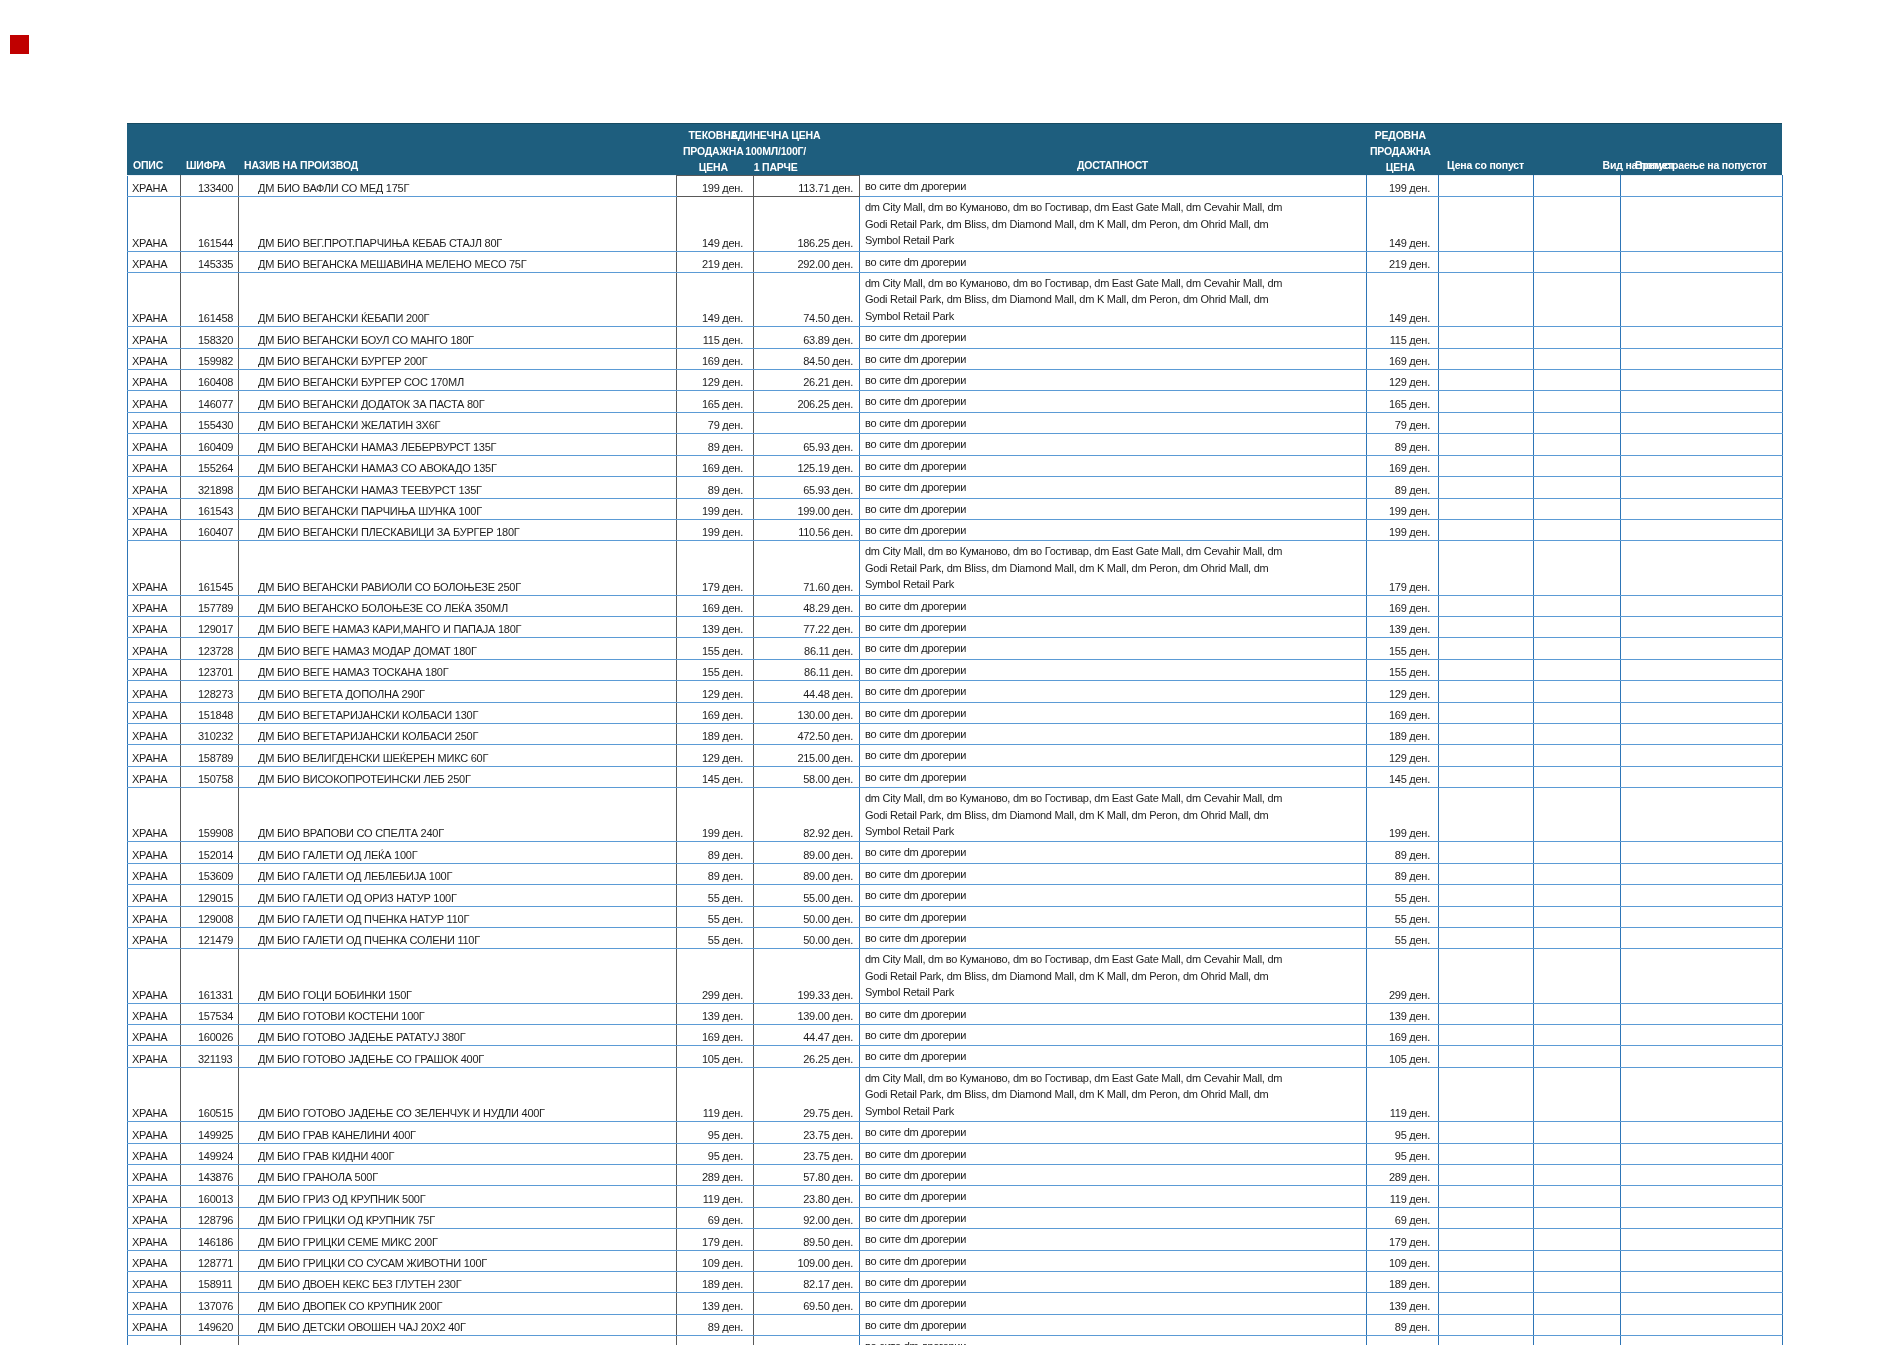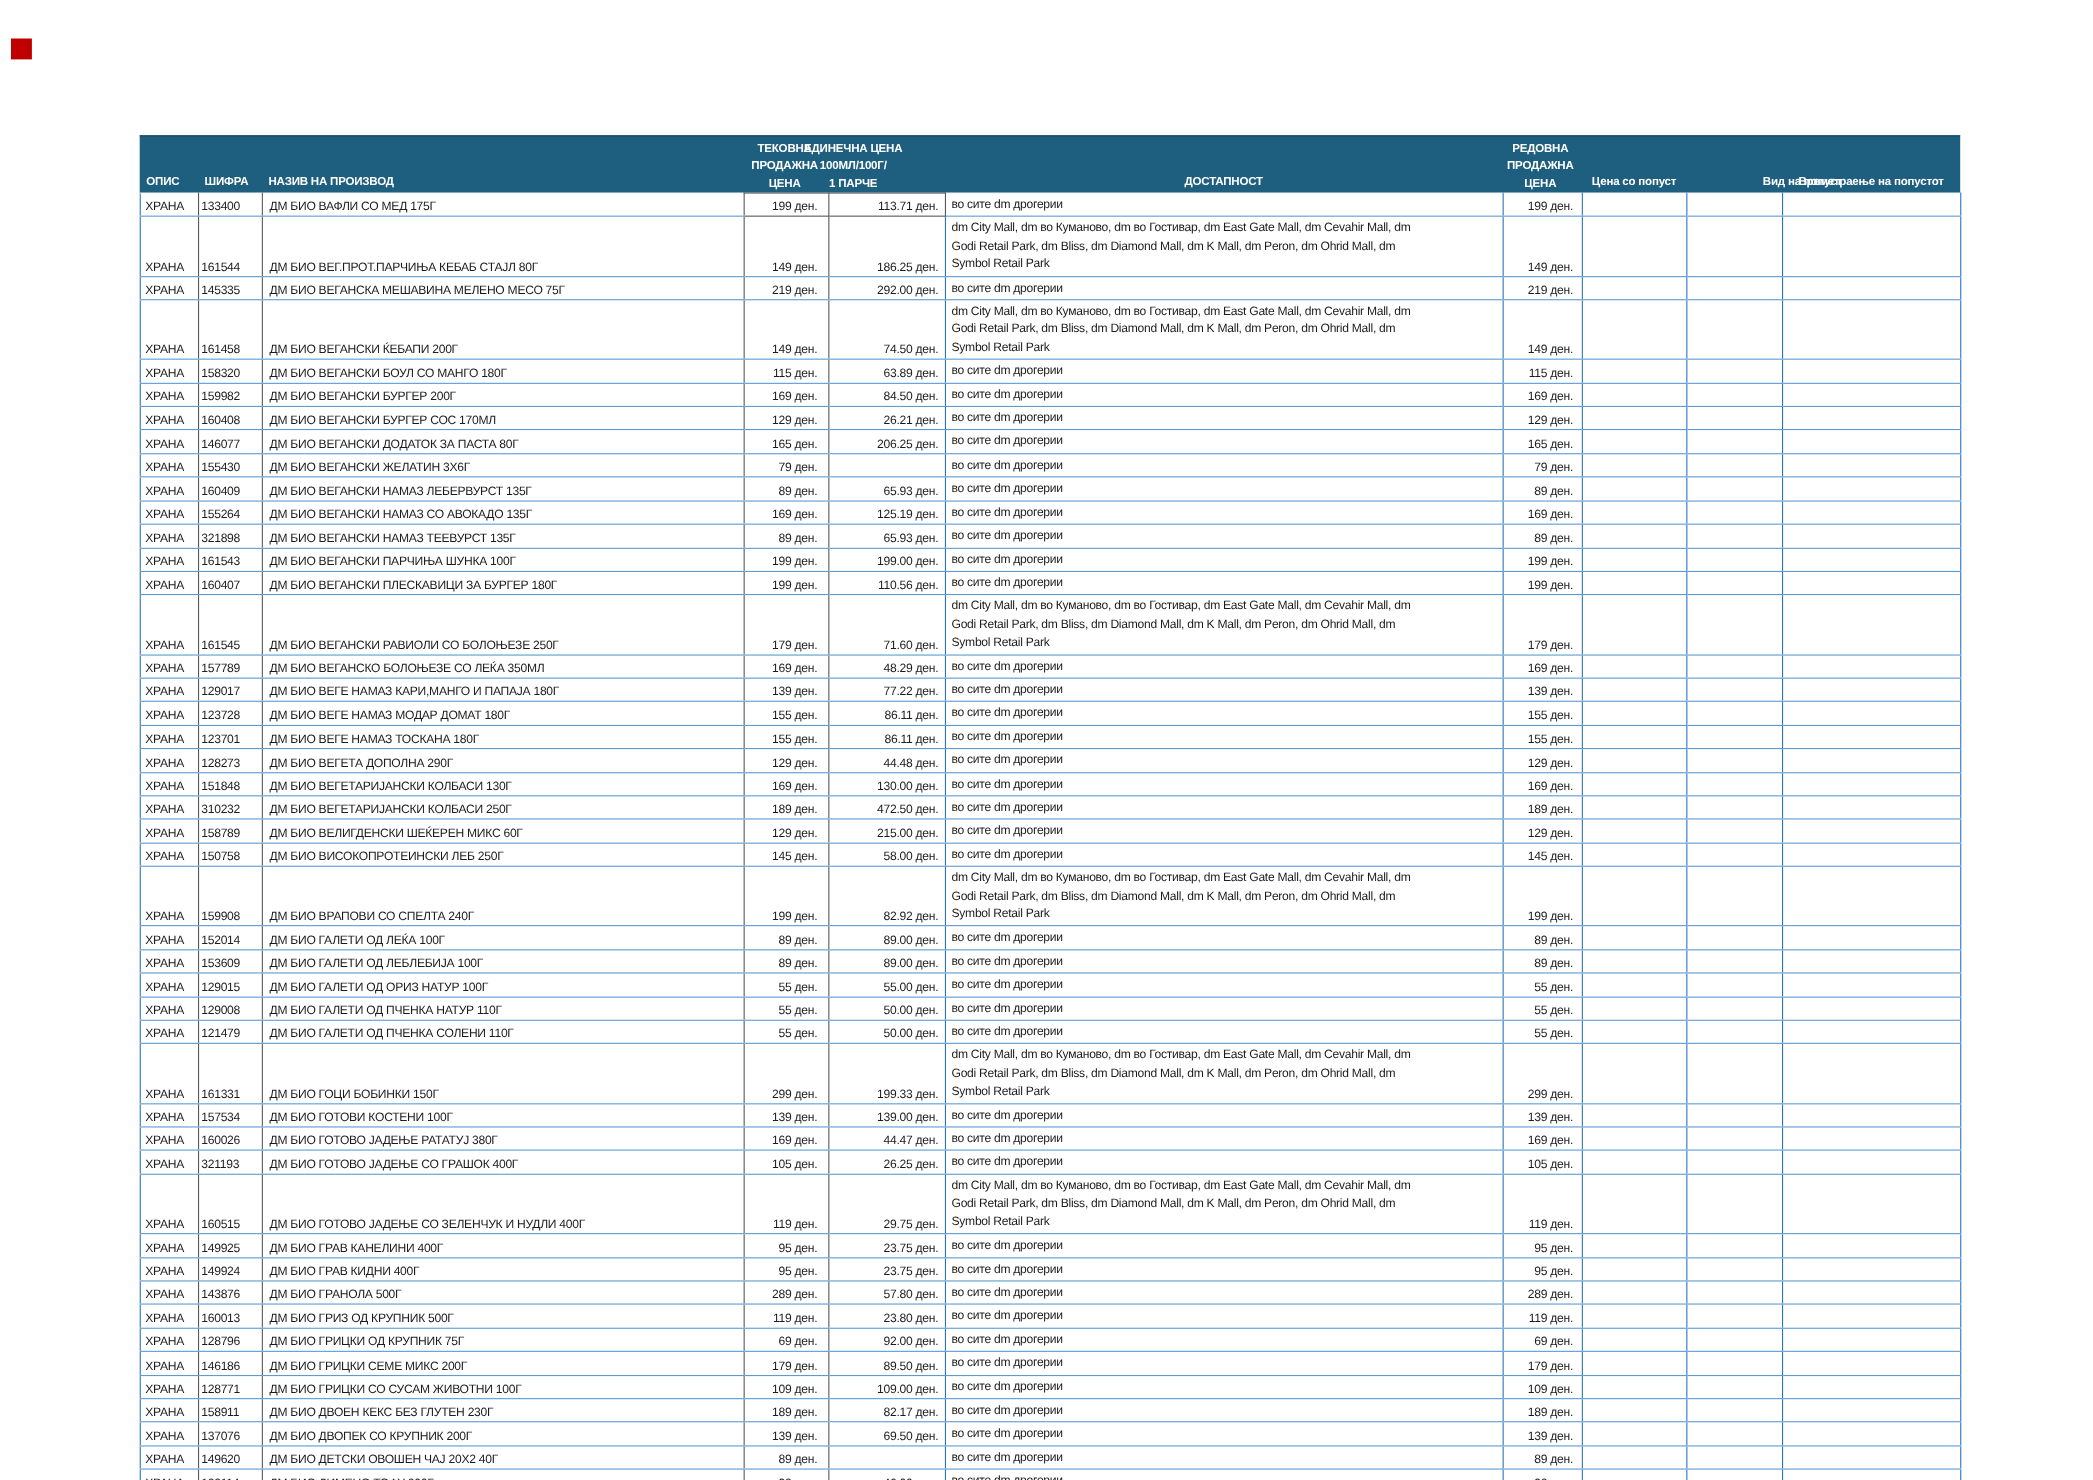--- a/index.html
+++ b/index.html
@@ -31,22 +31,22 @@
   .h-vreme{left:1493px;width:162px;}
   
   table{table-layout:fixed;border-collapse:collapse;width:1655px;
     border-left:1px solid var(--grid-blue);border-right:1px solid var(--grid-blue);
     border-bottom:1px solid var(--grid-blue);border-top:1px solid #EAF1F8;}
   td{height:15px;font-size:11px;letter-spacing:-0.25px;color:var(--text);
     vertical-align:bottom;padding:0 0 2px 0;overflow:hidden;white-space:nowrap;
     border-bottom:1px solid var(--row-line);}
   tr.tall td{height:53px;}
   td.c1{padding-left:4px;}
-  td.c2{border-left:1px solid var(--dark-line);padding-left:2px;}
-  td.c3{border-left:1px solid var(--dark-line);padding-left:6px;}
+  td.c2{border-left:1px solid var(--dark-line);padding-left:17px;}
+  td.c3{border-left:1px solid var(--dark-line);padding-left:19px;}
   td.c4{border-left:1px solid var(--dark-line);text-align:right;padding-right:10px;}
   td.c5{border-left:1px solid var(--dark-line);text-align:right;padding-right:6px;}
   td.c6{border-left:1px solid var(--grid-blue);padding-left:5px;vertical-align:top;
     padding-top:2px;line-height:16.4px;}
   td.c7{border-left:1px solid var(--grid-blue);text-align:right;padding-right:8px;}
   td.c8,td.c9,td.c10{border-left:1px solid var(--grid-blue);}
   tr.first td.c4{border:1px solid var(--dark-line);}
   tr.first td.c5{border:1px solid var(--dark-line);}
 </style>
 </head>

